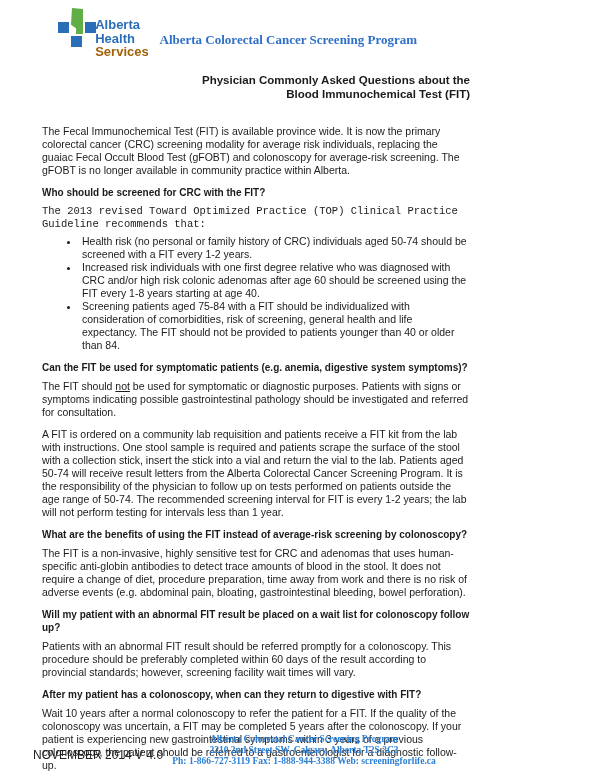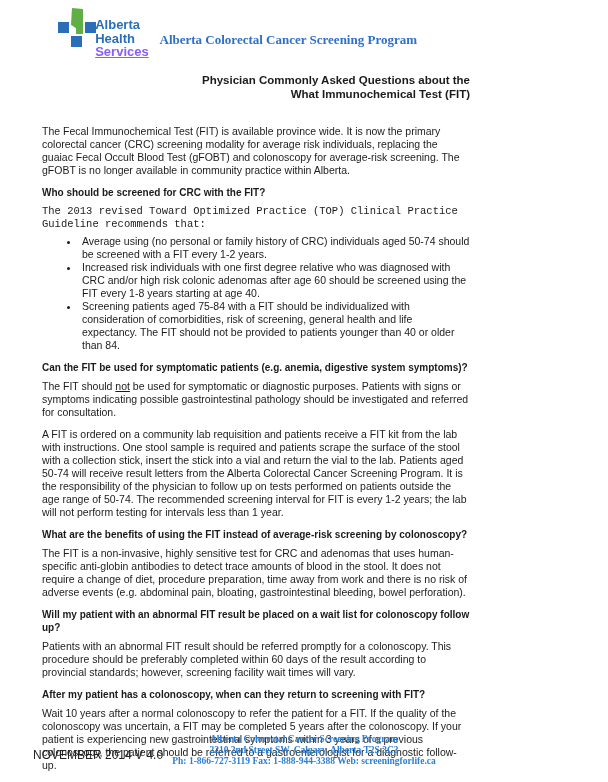--- a/index.html
+++ b/index.html
@@ -32,21 +32,21 @@
   .ahs-mark .sq-left   { left: 0;  top: 14px; }
   .ahs-mark .sq-right  { left: 27px; top: 14px; }
   .ahs-mark .sq-bottom { left: 13px; top: 28px; }
   .ahs-mark .alberta {
     position: absolute; left: 13px; top: 0; width: 12px; height: 26px;
     background: #5fae46;
     clip-path: polygon(8% 0, 100% 4%, 100% 100%, 42% 100%, 42% 78%, 0 64%);
   }
   .ahs-wordmark { line-height: 1.05; padding-top: 10px; }
   .ahs-wordmark .l1 { color: #2a6eb8; font-weight: bold; font-size: 13px; }
-  .ahs-wordmark .l2 { color: #8b5cf6; font-weight: bold; font-size: 13px; text-decoration: underline; }
+  .ahs-wordmark .l2 { color: #a16207; font-weight: bold; font-size: 13px; }
   .program-title {
     font-family: "Liberation Serif", serif;
     font-weight: bold;
     font-size: 13px;
     color: #2e6fc8;
     margin-top: 24px;
     white-space: nowrap;
   }
 
   
@@ -119,46 +119,46 @@
       <div class="ahs-wordmark">
         <div class="l1">Alberta Health</div>
         <div class="l2">Services</div>
       </div>
     </div>
     <div class="program-title">Alberta Colorectal Cancer Screening Program</div>
   </div>
 
   <div class="doc-title">
     <div>Physician Commonly Asked Questions about the</div>
-    <div>What Immunochemical Test (FIT)</div>
+    <div>Blood Immunochemical Test (FIT)</div>
   </div>
 
   <div class="content">
     <p>The Fecal Immunochemical Test (FIT) is available province wide. It is now the primary colorectal cancer (CRC) screening modality for average risk individuals, replacing the guaiac Fecal Occult Blood Test (gFOBT) and colonoscopy for average-risk screening. The gFOBT is no longer available in community practice within Alberta.</p>
 
     <h2>Who should be screened for CRC with the FIT?</h2>
     <p class="lead">The 2013 revised Toward Optimized Practice (TOP) Clinical Practice Guideline recommends that:</p>
     <ul>
-      <li><span>Average using </span><span class="seg-b">(no personal or family history of CRC)</span><span> individuals aged 50-74 should be screened with a FIT every 1-2 years.</span></li>
+      <li><span>Health risk </span><span class="seg-b">(no personal or family history of CRC)</span><span> individuals aged 50-74 should be screened with a FIT every 1-2 years.</span></li>
       <li><span>Increased risk individuals with one first degree relative who was diagnosed with CRC and/or high risk colonic adenomas after age 60 should be screened using the FIT every 1-8 years starting at age 40.</span></li>
       <li><span>Screening patients aged 75-84 with a FIT should be individualized with consideration of comorbidities, risk of screening, general health and life expectancy. The FIT should not be provided to patients younger than 40 or older than 84.</span></li>
     </ul>
 
     <h2>Can the FIT be used for symptomatic patients (e.g. anemia, digestive system symptoms)?</h2>
     <p><span>The FIT should </span><span class="seg-b seg-u">not</span><span> be used for symptomatic or diagnostic purposes. Patients with signs or symptoms indicating possible gastrointestinal pathology should be investigated and referred for consultation.</span></p>
 
     <p>A FIT is ordered on a community lab requisition and patients receive a FIT kit from the lab with instructions. One stool sample is required and patients scrape the surface of the stool with a collection stick, insert the stick into a vial and return the vial to the lab. Patients aged 50-74 will receive result letters from the Alberta Colorectal Cancer Screening Program. It is the responsibility of the physician to follow up on tests performed on patients outside the age range of 50-74. The recommended screening interval for FIT is every 1-2 years; the lab will not perform testing for intervals less than 1 year.</p>
 
     <h2>What are the benefits of using the FIT instead of average-risk screening by colonoscopy?</h2>
     <p>The FIT is a non-invasive, highly sensitive test for CRC and adenomas that uses human-specific anti-globin antibodies to detect trace amounts of blood in the stool. It does not require a change of diet, procedure preparation, time away from work and there is no risk of adverse events (e.g. abdominal pain, bloating, gastrointestinal bleeding, bowel perforation).</p>
 
     <h2>Will my patient with an abnormal FIT result be placed on a wait list for colonoscopy follow up?</h2>
     <p>Patients with an abnormal FIT result should be referred promptly for a colonoscopy. This procedure should be preferably completed within 60 days of the result according to provincial standards; however, screening facility wait times will vary.</p>
 
-    <h2>After my patient has a colonoscopy, when can they return to screening with FIT?</h2>
+    <h2>After my patient has a colonoscopy, when can they return to digestive with FIT?</h2>
     <p>Wait 10 years after a normal colonoscopy to refer the patient for a FIT. If the quality of the colonoscopy was uncertain, a FIT may be completed 5 years after the colonoscopy. If your patient is experiencing new gastrointestinal symptoms within 3 years of a previous colonoscopy, the patient should be referred to a gastroenterologist for a diagnostic follow-up.</p>
   </div>
 
   <div class="footer">
     <div class="footer-block">
       <div>Alberta Colorectal Cancer Screening Program</div>
       <div>2210 2nd Street SW, Calgary, Alberta T2S 3C3</div>
       <div>Ph: 1-866-727-3119 Fax: 1-888-944-3388 Web: screeningforlife.ca</div>
     </div>
     <div class="version">NOVEMBER 2014 V 4.0</div>

